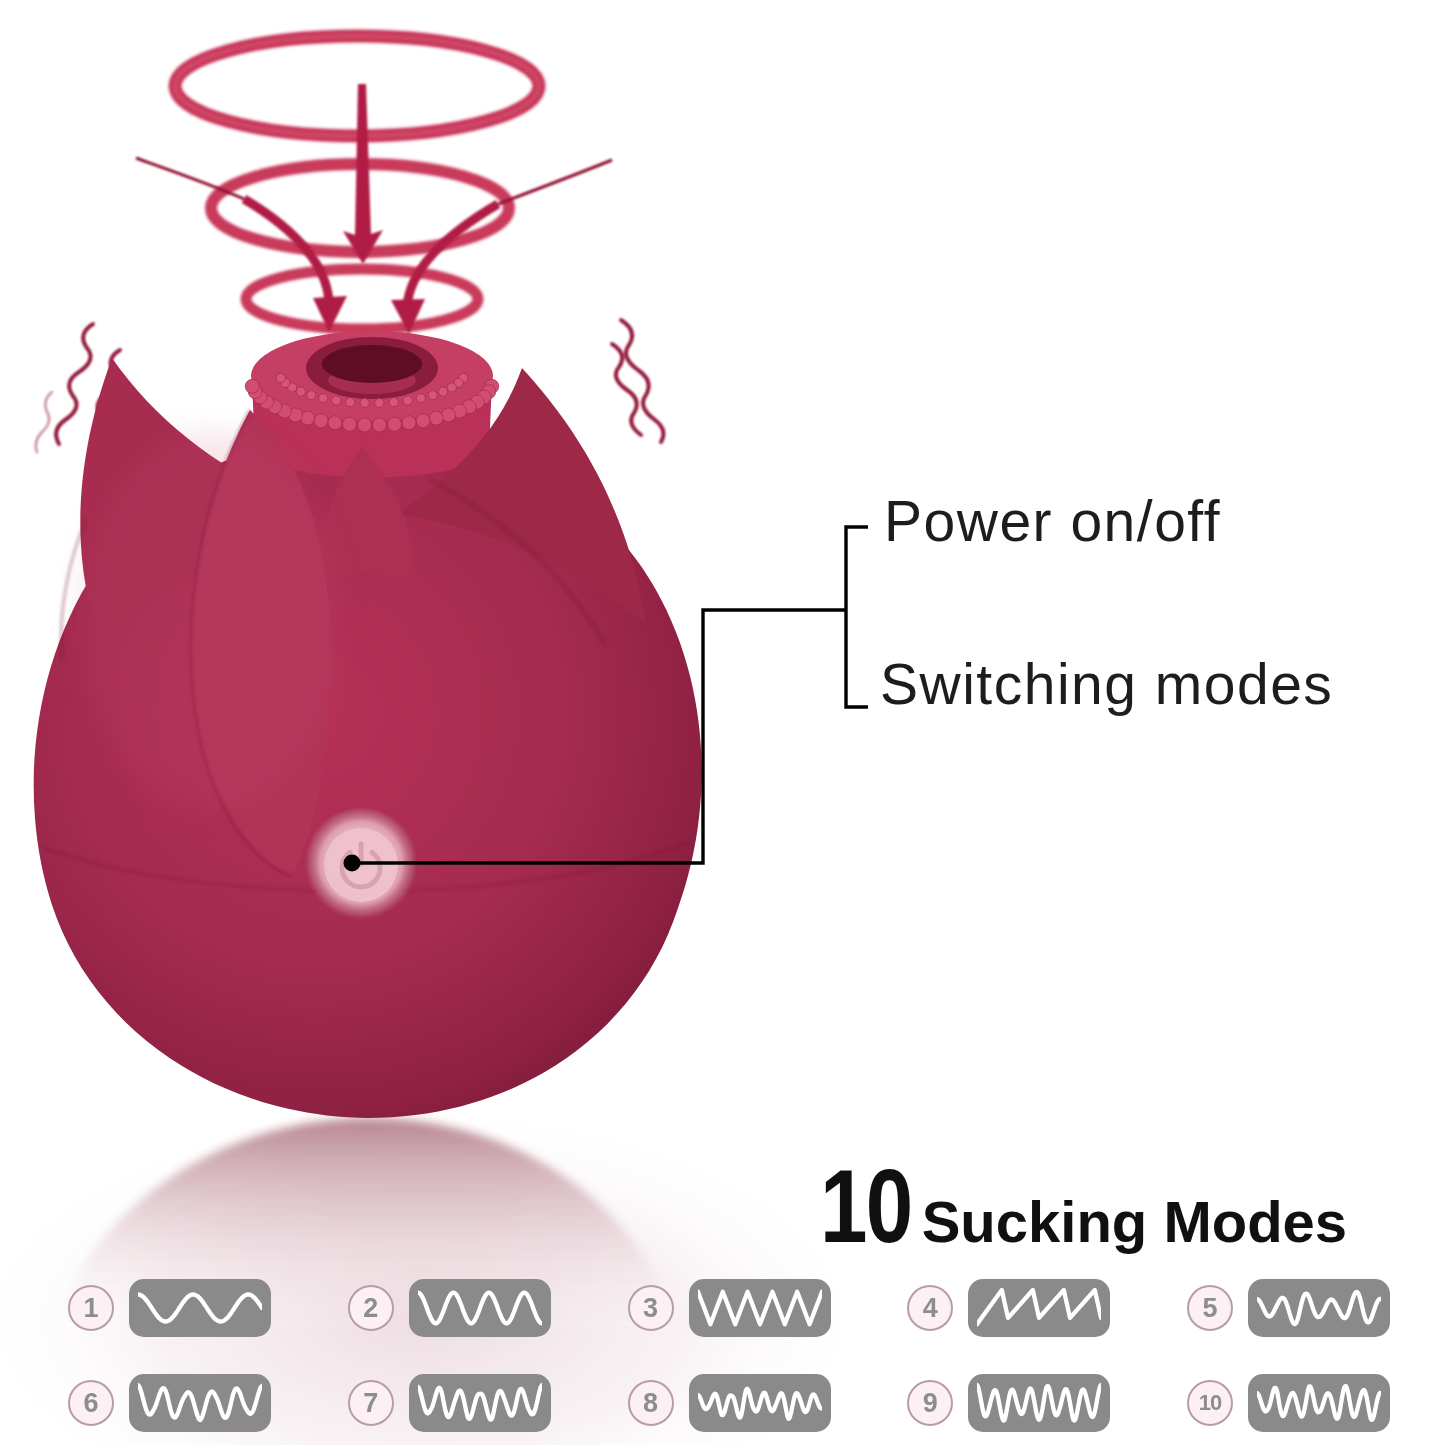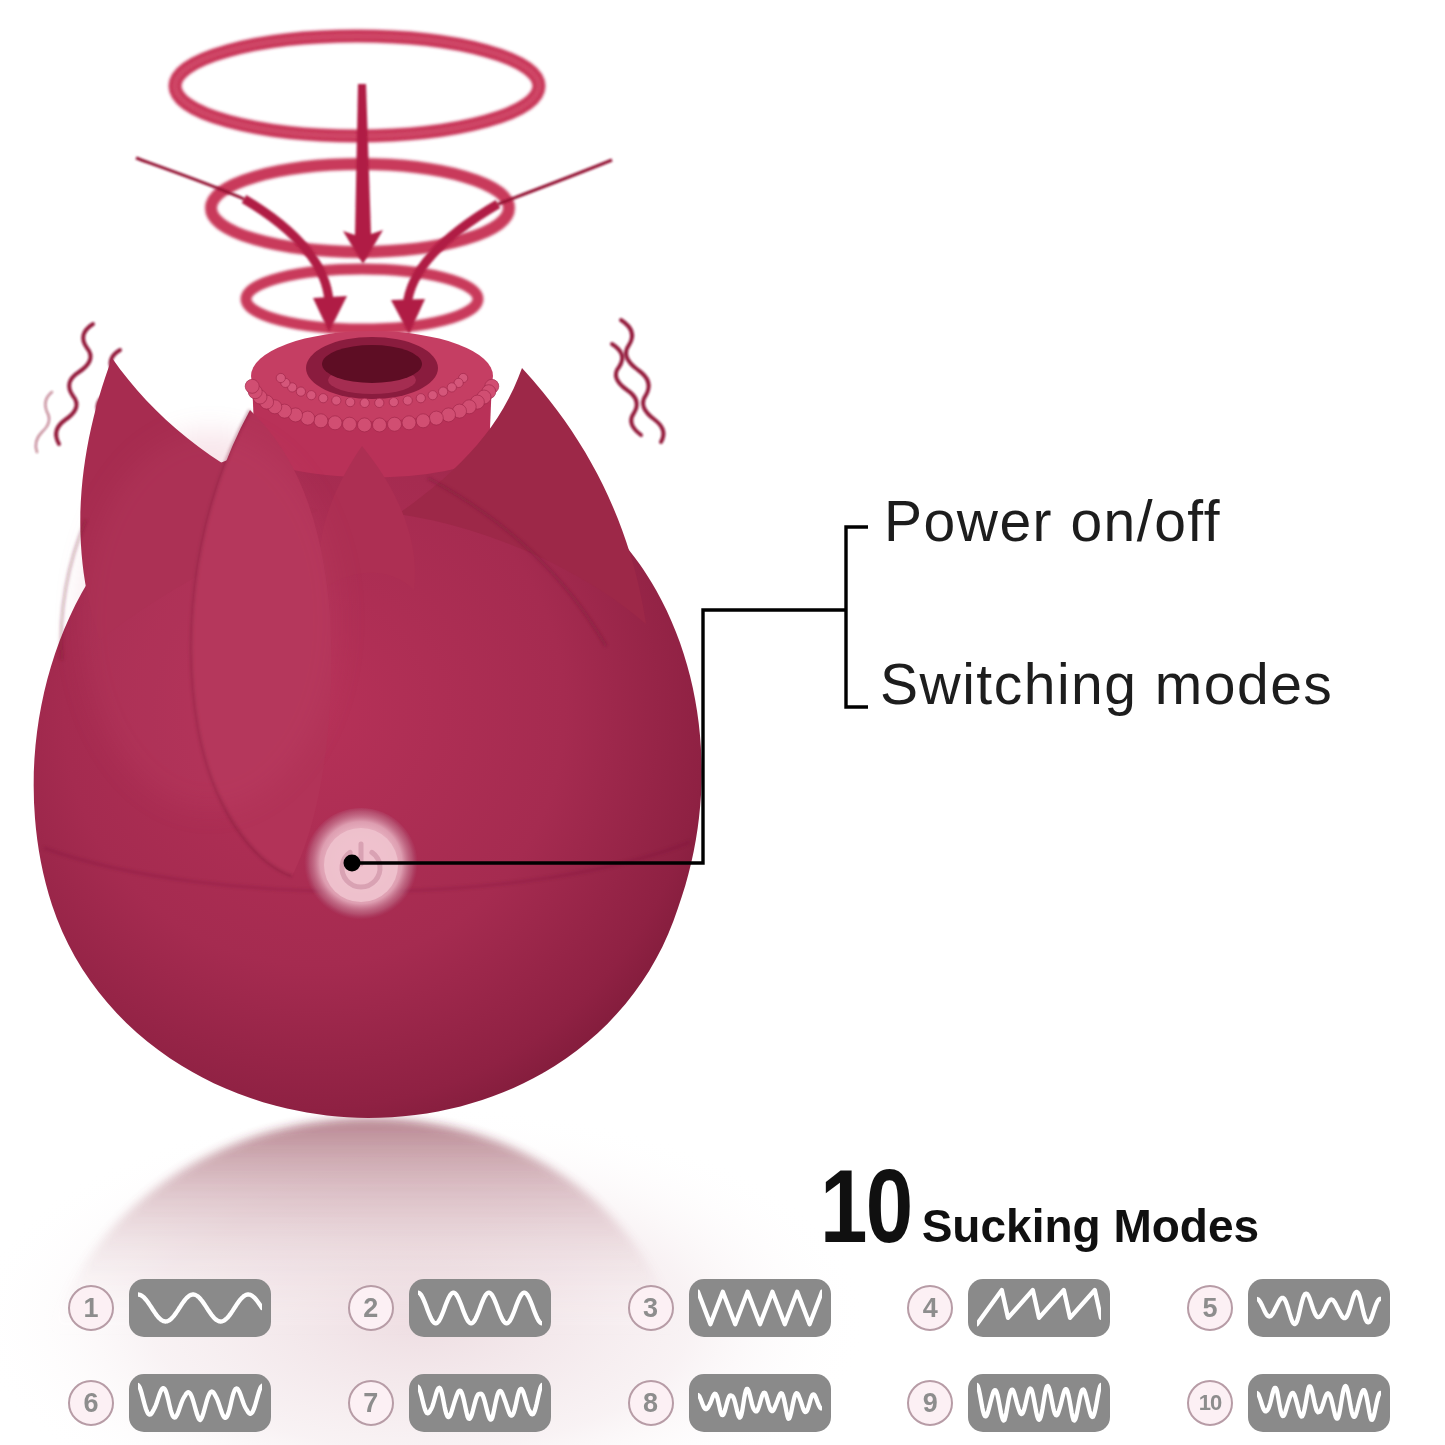--- a/index.html
+++ b/index.html
@@ -15,21 +15,21 @@
   .label.power{left:884px;top:482px;margin-top:11px;}
   .label.switching{left:880px;top:656px;text-align:center;}
   .heading{
     position:absolute;left:820px;top:1154px;display:flex;align-items:baseline;
     color:#101010;white-space:nowrap;
   }
   .h-num{
     font-size:104px;font-weight:700;line-height:1;display:inline-block;
     transform:scaleX(.82);transform-origin:0 100%;letter-spacing:-2px;margin-right:-10px;
   }
-  .h-text{font-size:46px;font-weight:700;line-height:1;}
+  .h-text{font-size:58px;font-weight:700;line-height:1;}
   .modes-row{position:absolute;left:68px;width:1322px;display:flex;justify-content:space-between;}
   .row1{top:1279px;}
   .row2{top:1374px;}
   .mode{display:flex;align-items:center;gap:15px;}
   .mode-circle{
     box-sizing:border-box;width:46px;height:46px;border-radius:50%;
     background:var(--circle-fill,#fcf0f4);border:2.5px solid var(--circle-border,#b79ca6);
     color:var(--number-ink,#8d8d8d);font-size:27px;font-weight:600;
     display:flex;align-items:center;justify-content:center;
   }

